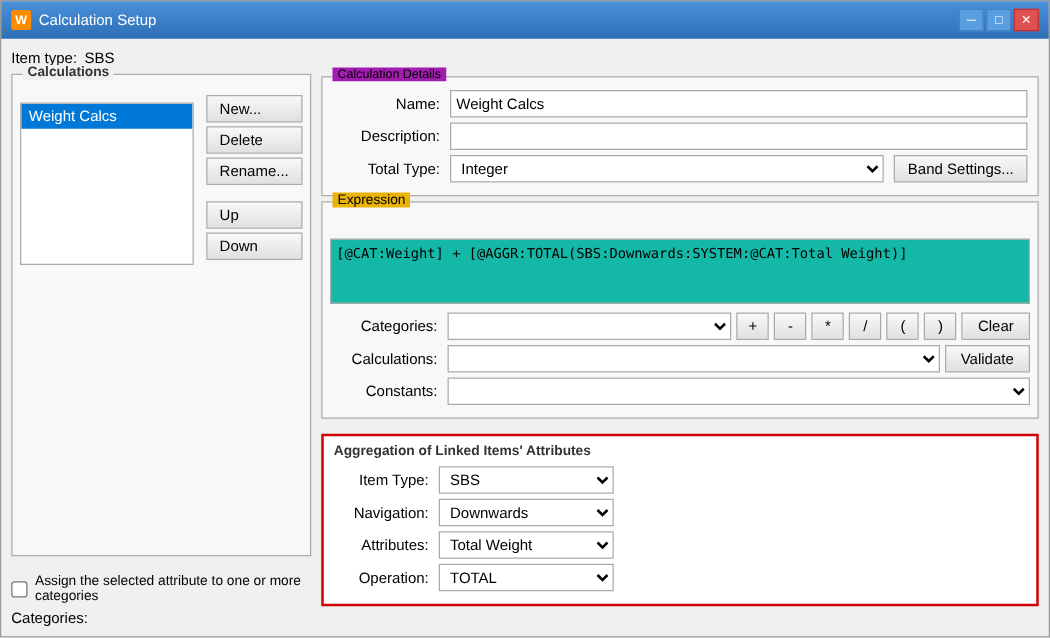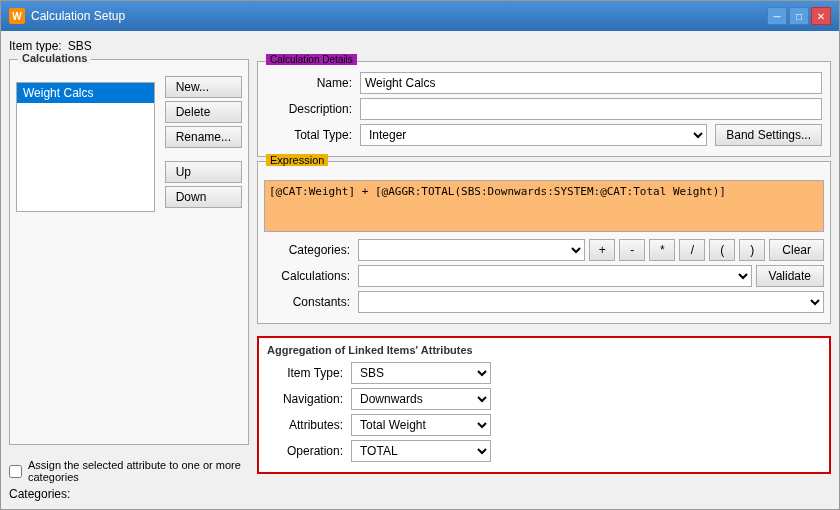--- a/index.html
+++ b/index.html
@@ -222,25 +222,25 @@
       top: -8px;
       left: 8px;
       background: #eab308;
       padding: 0 4px;
       font-size: 11px;
     }
     .expression-textarea {
       width: 100%;
       height: 52px;
       border: 1px solid #aaa;
-      background: #fdba74;
+      background: #14b8a6;
       font-size: 11px;
       padding: 4px;
       resize: none;
-      margin-top: 8px;
+      margin-top: 19px;
     }
     .operator-row {
       display: flex;
       align-items: center;
       gap: 4px;
       margin-bottom: 4px;
     }
     .op-btn {
       width: 26px;
       height: 22px;

